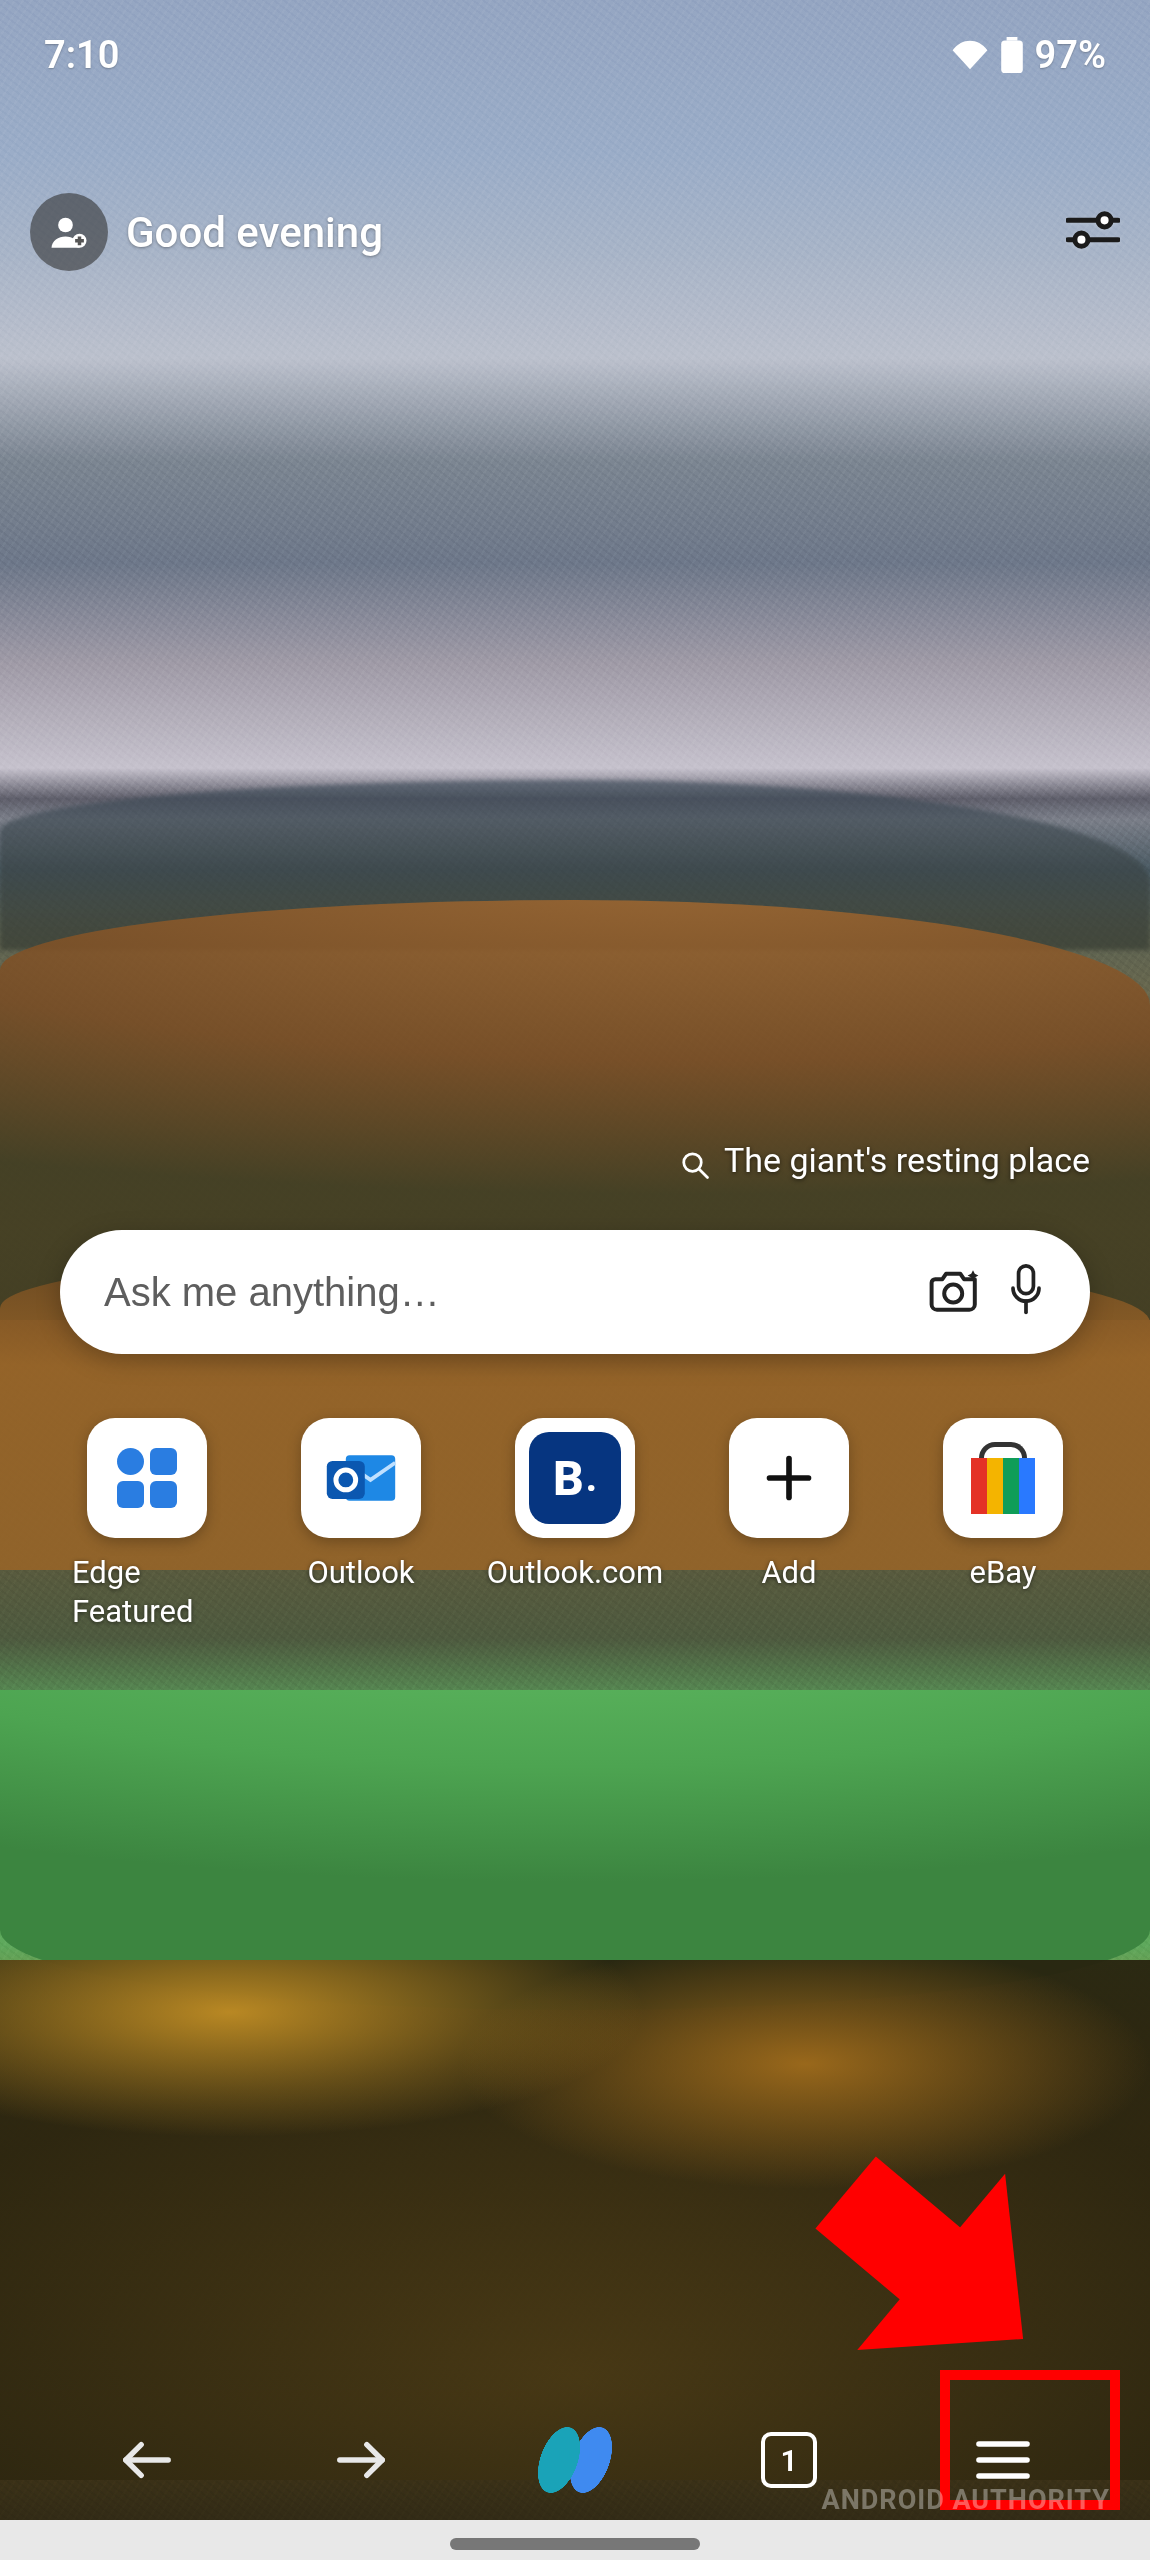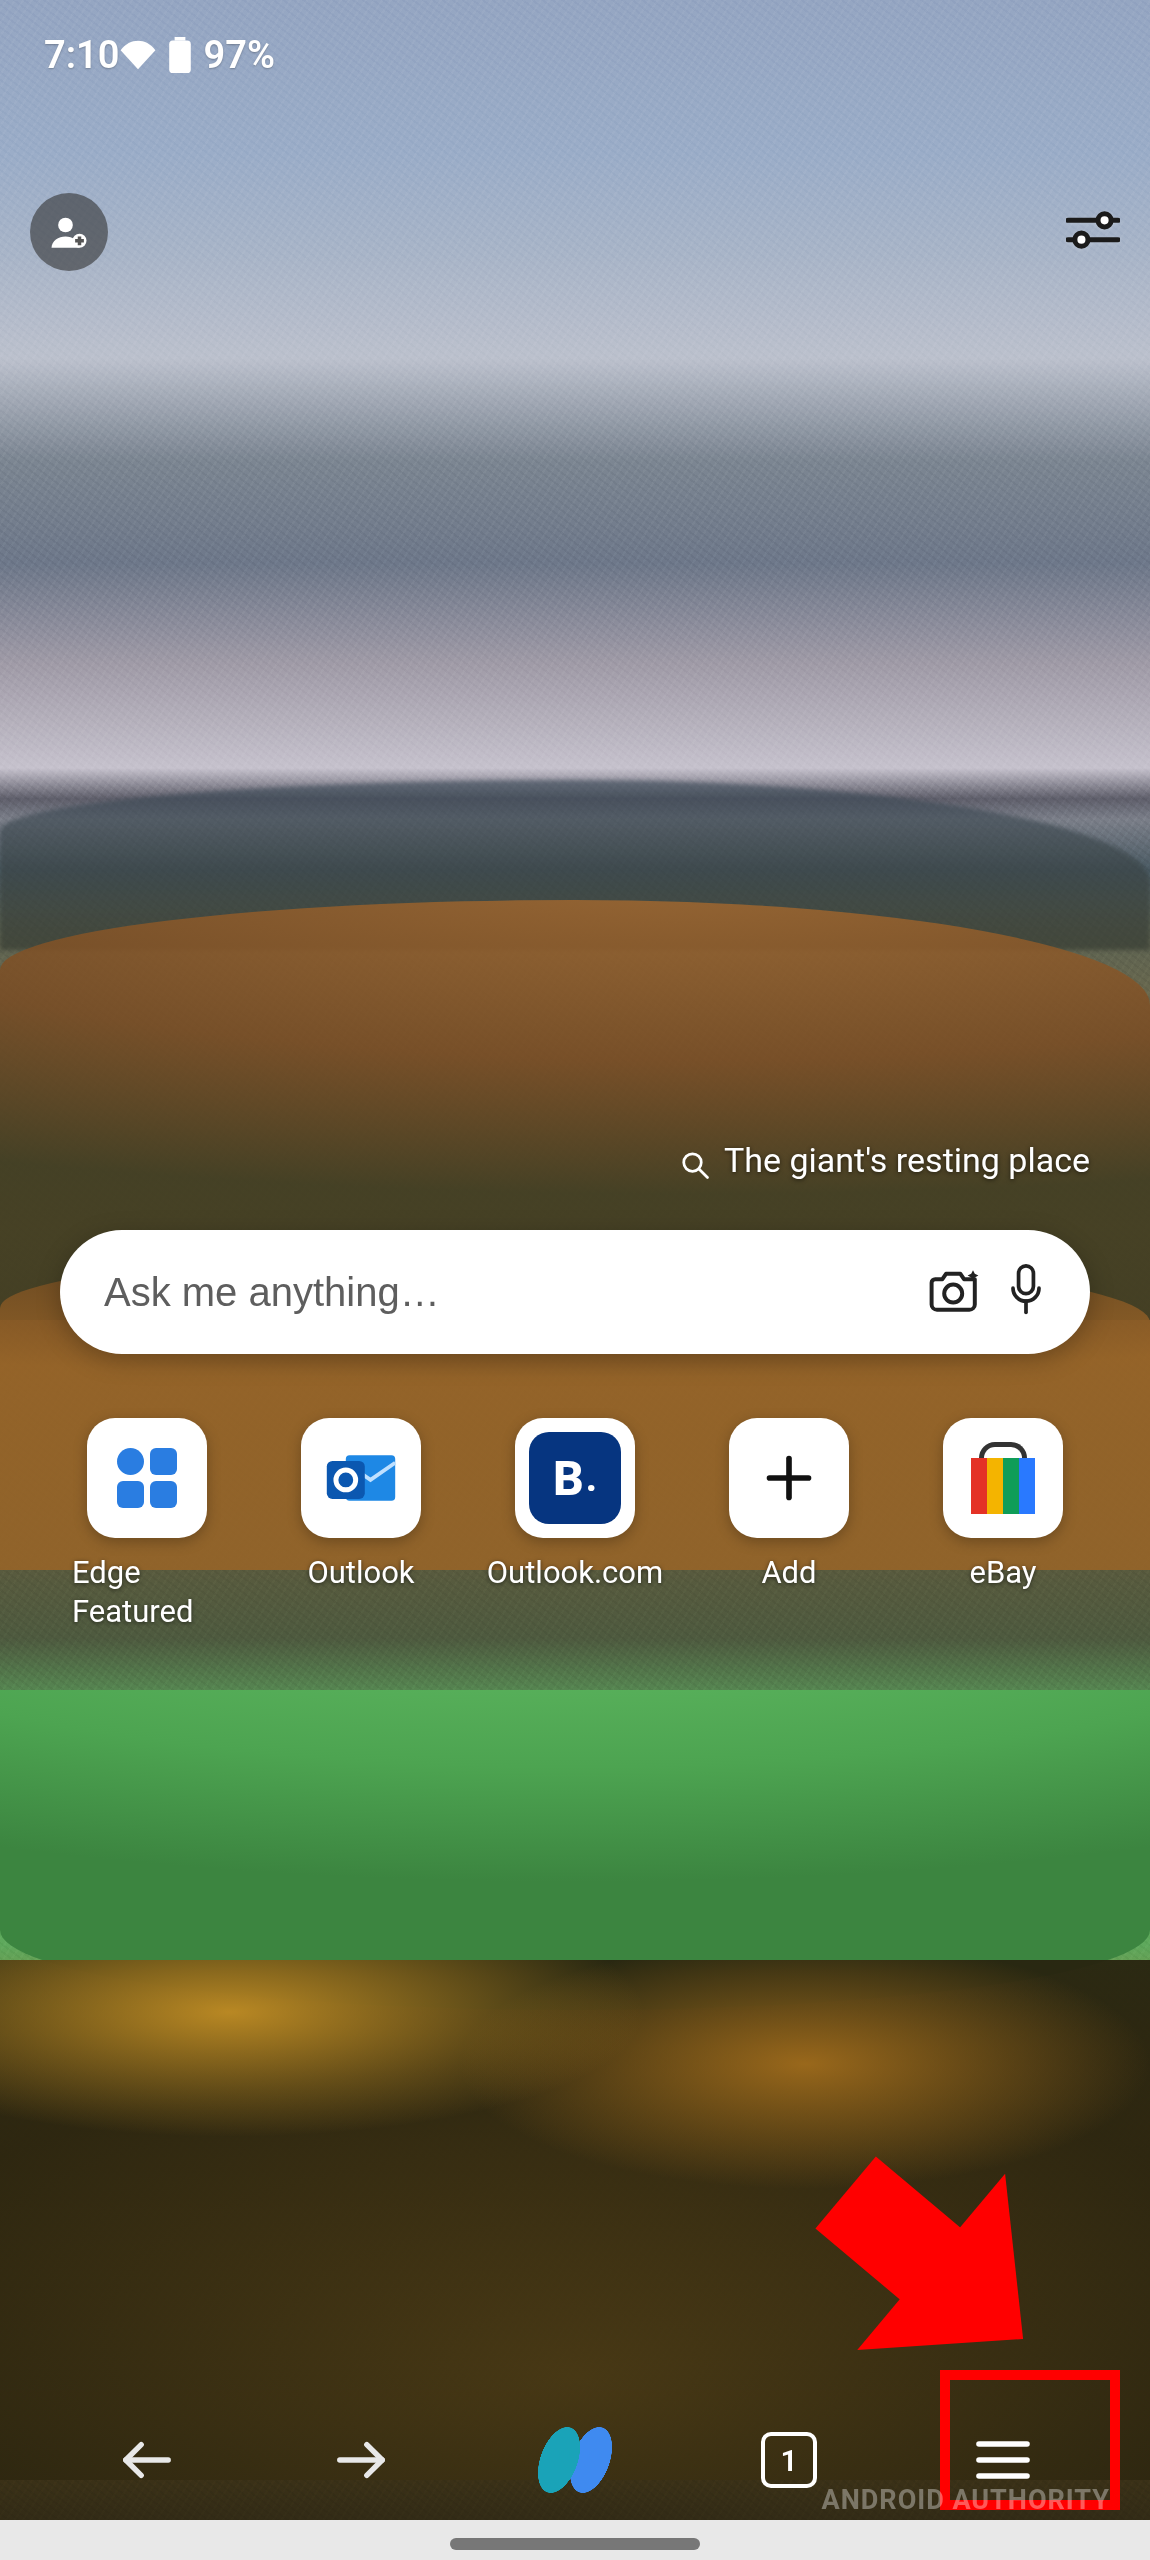--- a/index.html
+++ b/index.html
@@ -27,21 +27,21 @@
   .h1 { top:780px; height:170px; background: linear-gradient(to bottom, rgba(60,75,90,.6), rgba(55,60,50,.7)); border-radius: 50% 50% 0 0 / 30% 60% 0 0; filter: blur(2px); }
   .h2 { top:900px; height:420px; background: radial-gradient(140% 80% at 60% -10%, rgba(170,110,50,.85), rgba(120,75,35,.85) 60%, rgba(60,60,35,.9)); border-radius: 60% 60% 0 0 / 20% 30% 0 0; }
   .h3 { top:1250px; height:320px; background: radial-gradient(120% 60% at 45% -20%, rgba(40,60,35,.9), rgba(120,80,35,.9) 60%, rgba(150,100,40,.9)); border-radius: 50% 60% 0 0 / 20% 25% 0 0; }
   .meadow { top:1690px; height:320px; background: radial-gradient(120% 120% at 50% -60%, #6ec86d, #4da451 70%, #3c8540); border-radius: 0 0 60% 60% / 0 0 30% 30%; }
   .foreground { top:1960px; height:520px; background:
     radial-gradient(60% 40% at 20% 10%, rgba(220,160,40,.8), transparent 60%),
     radial-gradient(50% 40% at 70% 20%, rgba(180,120,30,.8), transparent 60%),
     radial-gradient(70% 60% at 50% 80%, rgba(70,55,20,.9), rgba(40,35,15,.95));
   }
 
-  .status-bar { position:absolute; top:0; left:0; right:0; height:110px; display:flex; align-items:center; padding:0 44px; color:#fff; font-size:38px; font-weight:600; text-shadow:0 1px 2px rgba(0,0,0,.25); }
+  .status-bar { position:absolute; top:0; left:0; right:0; height:110px; display:flex; align-items:center; justify-content:space-between; padding:0 44px; color:#fff; font-size:38px; font-weight:600; text-shadow:0 1px 2px rgba(0,0,0,.25); }
   .status-right { display:flex; align-items:center; gap:12px; }
 
   .header { position:absolute; top:186px; left:30px; right:30px; height:92px; display:flex; align-items:center; justify-content:space-between; }
   .avatar-badge { display:flex; align-items:center; gap:18px; }
   .avatar { width:78px; height:78px; border-radius:50%; background:rgba(50,50,50,.6); display:flex; align-items:center; justify-content:center; }
   .greeting { color:#fff; font-size:42px; font-weight:500; text-shadow:0 1px 3px rgba(0,0,0,.35); }
   .settings-btn svg { filter: drop-shadow(0 1px 2px rgba(255,255,255,.2)); }
 
   .img-caption { position:absolute; top:1140px; right:60px; display:flex; align-items:flex-end; gap:14px; color:#fff; font-size:34px; text-shadow:0 1px 4px rgba(0,0,0,.6); }
 
@@ -113,20 +113,21 @@
   <div class="header">
     <div class="avatar-badge">
       <div class="avatar">
         <svg width="42" height="42" viewBox="0 0 24 24">
             <circle cx="10" cy="8" r="4.2" fill="#fff"></circle>
             <path d="M2 21c0-4 4-6.5 8-6.5s8 2.5 8 6.5" fill="#fff"></path>
             <circle cx="18" cy="17" r="4" fill="#fff"></circle>
             <path d="M17 14.5h2v5h-2zM15.5 16h5v2h-5z" fill="#555"></path>
           </svg>
       </div>
+      <span class="greeting">Good evening</span>
     </div>
     <div class="settings-btn">
       <svg width="54" height="40" viewBox="0 0 28 20">
         <line x1="1" y1="5" x2="27" y2="5" stroke="#1b1b1b" stroke-width="2.6" stroke-linecap="round"></line>
         <circle cx="20" cy="5" r="3.4" fill="#fff" stroke="#1b1b1b" stroke-width="2.6"></circle>
         <line x1="1" y1="15" x2="27" y2="15" stroke="#1b1b1b" stroke-width="2.6" stroke-linecap="round"></line>
         <circle cx="8" cy="15" r="3.4" fill="#fff" stroke="#1b1b1b" stroke-width="2.6"></circle>
       </svg>
     </div>
   </div>

